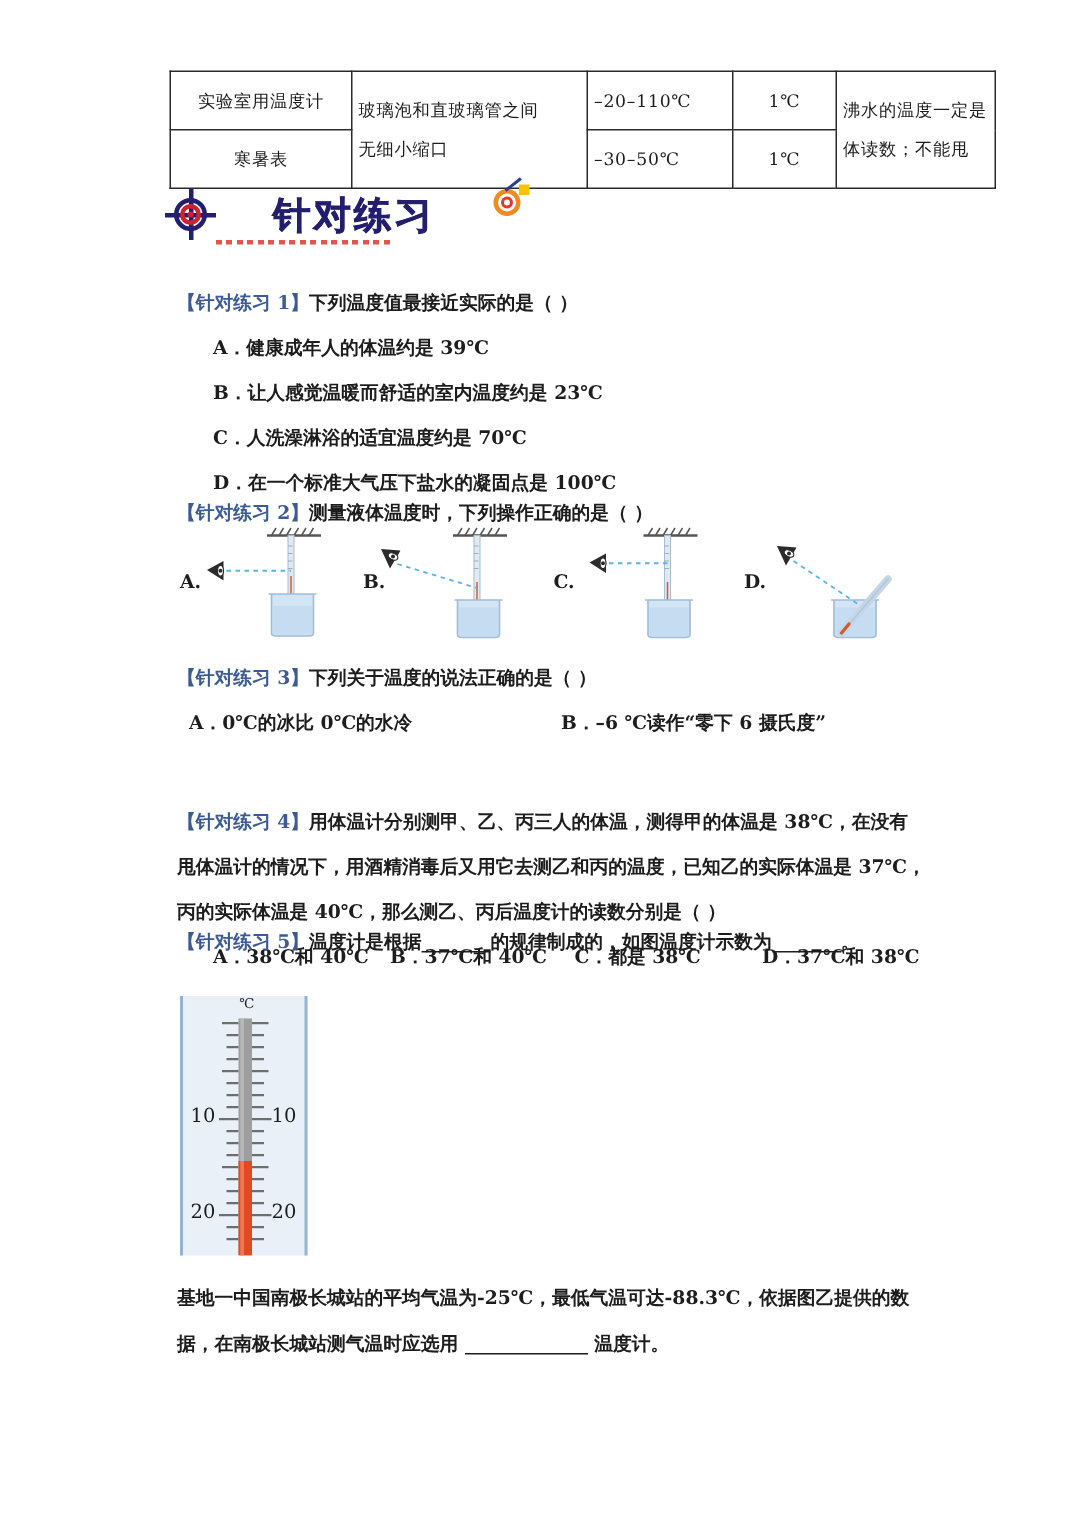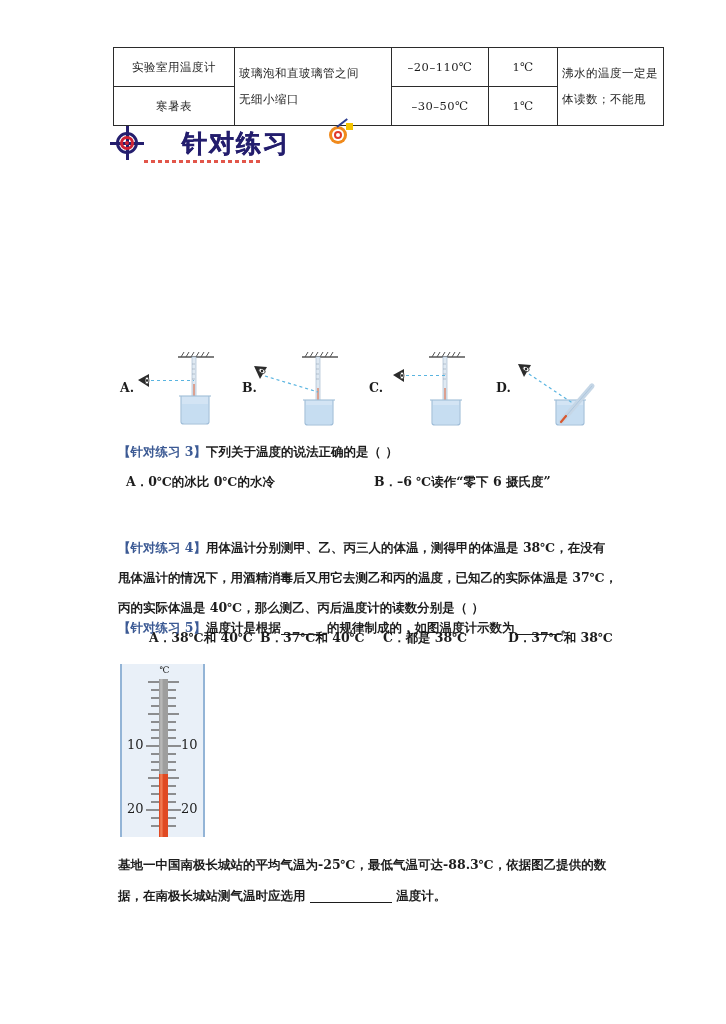--- a/index.html
+++ b/index.html
@@ -21,21 +21,21 @@
     font-family:"DejaVu Serif","Liberation Serif",serif;
     font-size:11.5px;
     color:#1d1d1d;
     padding:6px 4px;
     height:26px;
     letter-spacing:.5px;
     vertical-align:middle;
   }
   td.c-name{width:112px;text-align:center;}
   td.c-desc{width:148px;text-align:left;padding-left:8px;line-height:2.2;}
-  td.c-range{width:88px;text-align:center;}
+  td.c-range{width:88px;}
   td.c-div{width:60px;text-align:center;}
   td.c-note{width:97px;text-align:left;padding-left:6px;line-height:2.2;}
   .nowrap{white-space:nowrap;}
 
   
   .banner{position:absolute;left:110px;top:122px;height:42px;display:flex;align-items:center;gap:36px;}
   .cross-icon{position:relative;width:34px;height:34px;flex:0 0 34px;}
   .cross-icon .ring{
     position:absolute;left:6px;top:6px;width:22px;height:22px;
     border:3px solid #241e6e;border-radius:50%;box-sizing:border-box;
@@ -146,21 +146,35 @@
       <span class="d1"></span>
         <span class="d2"></span>
         <span class="d3"></span>
         <span class="d4"></span>
       <span class="pin"></span>
         <span class="fl"></span>
     </span>
   </div>
   <div class="banner-underline"></div>
 
-
+  <div class="q" style="left:118px;top:186px;">
+    <div class="qline">
+      <span class="qhead">【针对练习 1】</span><span class="qbody">下列温度值最接近实际的是（       ）</span>
+    </div>
+    <div class="opt" style="margin-left:24px;">A．健康成年人的体温约是 39℃</div>
+    <div class="opt" style="margin-left:24px;">B．让人感觉温暖而舒适的室内温度约是 23℃</div>
+    <div class="opt" style="margin-left:24px;">C．人洗澡淋浴的适宜温度约是 70℃</div>
+    <div class="opt" style="margin-left:24px;">D．在一个标准大气压下盐水的凝固点是 100℃</div>
+  </div>
+
+  <div class="q" style="left:118px;top:326px;">
+    <div class="qline">
+      <span class="qhead">【针对练习 2】</span><span class="qbody">测量液体温度时，下列操作正确的是（       ）</span>
+    </div>
+  </div>
 
   <div class="fig-row">
 
     <div class="fig" style="left:0px;">
       <span class="fig-label">A.</span>
       <svg width="125" height="78" viewBox="0 0 125 78">
 
         <line x1="60" y1="9" x2="96" y2="9" stroke="#555" stroke-width="1.6"></line>
         <g stroke="#555" stroke-width="1">
           <line x1="63" y1="9" x2="66" y2="4"></line>
@@ -280,21 +294,21 @@
     </div>
   </div>
 
   <div class="q" style="left:118px;top:532px;">
     <div class="qline">
       <span class="qhead">【针对练习 4】</span><span class="qbody">用体温计分别测甲、乙、丙三人的体温，测得甲的体温是 38℃，在没有</span>
     </div>
     <div class="qline qbody">甩体温计的情况下，用酒精消毒后又用它去测乙和丙的温度，已知乙的实际体温是 37℃，</div>
     <div class="qline qbody">丙的实际体温是 40℃，那么测乙、丙后温度计的读数分别是（       ）</div>
     <div class="opt" style="margin-left:24px;">
-      <span style="display:inline-block;width:118px;text-align:center;">A．38℃和 40℃</span><span style="display:inline-block;width:123px;">B．37℃和 40℃</span><span style="display:inline-block;width:125px;">C．都是 38℃</span><span>D．37℃和 38℃</span>
+      <span style="display:inline-block;width:118px;">A．38℃和 40℃</span><span style="display:inline-block;width:123px;">B．37℃和 40℃</span><span style="display:inline-block;width:125px;">C．都是 38℃</span><span>D．37℃和 38℃</span>
     </div>
   </div>
 
   <div class="q" style="left:118px;top:612px;">
     <div class="qline">
       <span class="qhead">【针对练习 5】</span><span class="qbody">温度计是根据</span><span class="blank" style="width:46px;"></span><span class="qbody">的规律制成的，如图温度计示数为</span><span class="blank" style="width:46px;"></span><span class="qbody">。</span>
     </div>
   </div>
 
   <div class="thermo">

